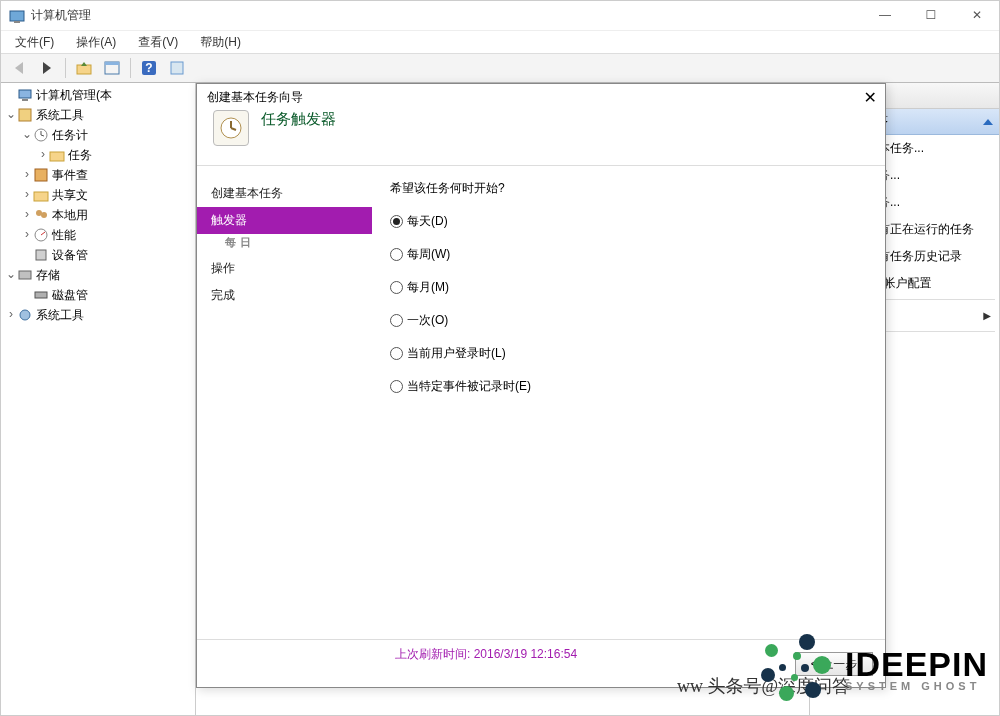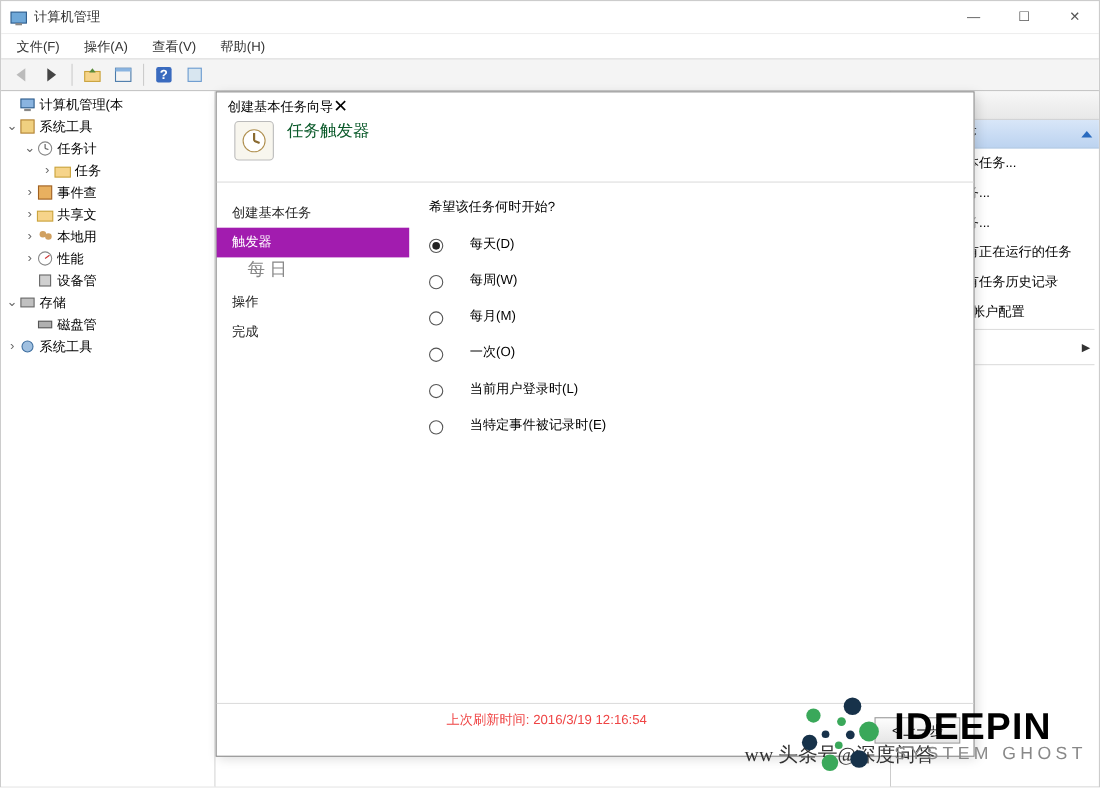--- a/index.html
+++ b/index.html
@@ -24,44 +24,44 @@
 .tree-row .ticon { width:16px; height:16px; margin-right:3px; display:inline-flex; align-items:center; justify-content:center;}
 .main { flex:1; position:relative; background:#fff; }
 .actions { width: 190px; border-left:1px solid #ccc; display:flex; flex-direction:column; }
 .actions .hd { background: linear-gradient(#f7f7f7,#e8e8e8); border-bottom:1px solid #ccc; padding:4px 6px; font-weight:bold; }
 .actions .blue { background: linear-gradient(#d8e6f8,#bcd3f0); border-bottom:1px solid #9bb9dd; padding:4px 6px; display:flex; justify-content:space-between; align-items:center; }
 .actions .item { display:flex; align-items:center; padding:5px 8px; gap:8px; }
 .actions .ico { width:16px; height:16px; display:inline-flex; align-items:center; justify-content:center; }
 .hr { height:1px; background:#ddd; margin:2px 4px; }
 
 .wizard { position:absolute; left:0px; top:0px; width:690px; height:605px; background:#fff; border:1px solid #888; box-shadow:2px 2px 10px rgba(0,0,0,.15); display:flex; flex-direction:column;}
-.wiz-title { height:26px; display:flex; align-items:center; padding:0 8px 0 10px; }
+.wiz-title { height:26px; display:flex; align-items:center; justify-content:space-between; padding:0 8px 0 10px; }
 .wiz-close { font-size:16px; cursor:default; }
 .wiz-head { height:56px; display:flex; align-items:flex-start; padding:0 16px; gap:12px; border-bottom:1px solid #ddd; }
 .wiz-head .ico { width:36px; height:36px; border:1px solid #bbb; border-radius:4px; background:#f8f6ee; display:flex; align-items:center; justify-content:center;}
 .wiz-head h2 { font-size:15px; color:#0a5a2a; font-weight:normal; }
 .wiz-body { flex:1; display:flex; }
 .steps { width:175px; padding:14px 0; }
 .step { padding:5px 14px; color:#222; }
 .step.sel { background:#a21caf; color:#fff; }
 .step.sub { padding-left:28px; }
 .form { flex:1; padding:14px 18px; }
 .prompt { margin-bottom:16px; }
-.radio-row { display:flex; align-items:flex-end; gap:24px; margin:8px 0 16px 0; }
+.radio-row { display:flex; align-items:center; gap:4px; margin:8px 0 16px 0; }
 .radio { width:13px;height:13px;border:1px solid #555;border-radius:50%; display:inline-flex; align-items:center;justify-content:center;}
 .radio.checked::after{content:"";width:7px;height:7px;background:#222;border-radius:50%;}
 .wiz-foot { height:48px; border-top:1px solid #ddd; display:flex; align-items:center; justify-content:flex-end; padding:0 12px; gap:8px;}
 .btn { min-width:78px; height:24px; border:1px solid #999; background:linear-gradient(#fdfdfd,#e6e6e6); text-align:center; line-height:22px; padding:0 10px;}
-.status { position:absolute; left:210px; bottom:52px; color:#ef4444; }
+.status { position:absolute; left:199px; bottom:52px; color:#a21caf; }
 
 .logo-wrap { position:absolute; right:12px; bottom:8px; display:flex; align-items:center; gap:10px;}
 .spiral { width:80px; height:80px; position:relative;}
 .dot{position:absolute;border-radius:50%;}
 .logo-text{font-size:34px; font-weight:800; letter-spacing:1px; font-family:Arial,sans-serif;}
-.sub{font-size:16px;color:#888;letter-spacing:4px;margin-top:-4px;font-weight:normal;}
+.sub{font-size:11px;color:#888;letter-spacing:4px;margin-top:-4px;font-weight:bold;}
 .wm{position:absolute; right:150px; bottom:18px; font-size:18px; color:#333; font-family:SimSun;}
 .blue-tri{width:0;height:0;border-left:5px solid transparent;border-right:5px solid transparent;border-bottom:6px solid #2a6bbf;}
 .caret-r{color:#333;font-size:10px;}
 </style>
 </head>
 <body>
 
 <div class="window">
 
   <div class="titlebar">

